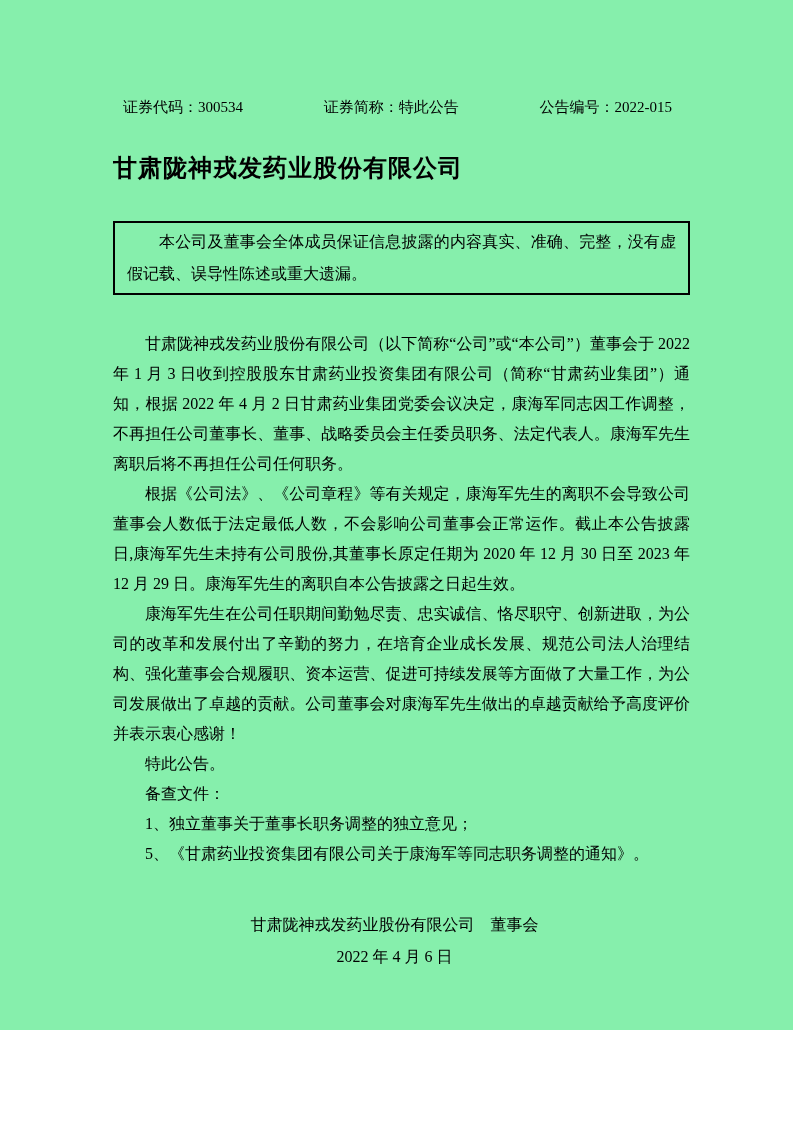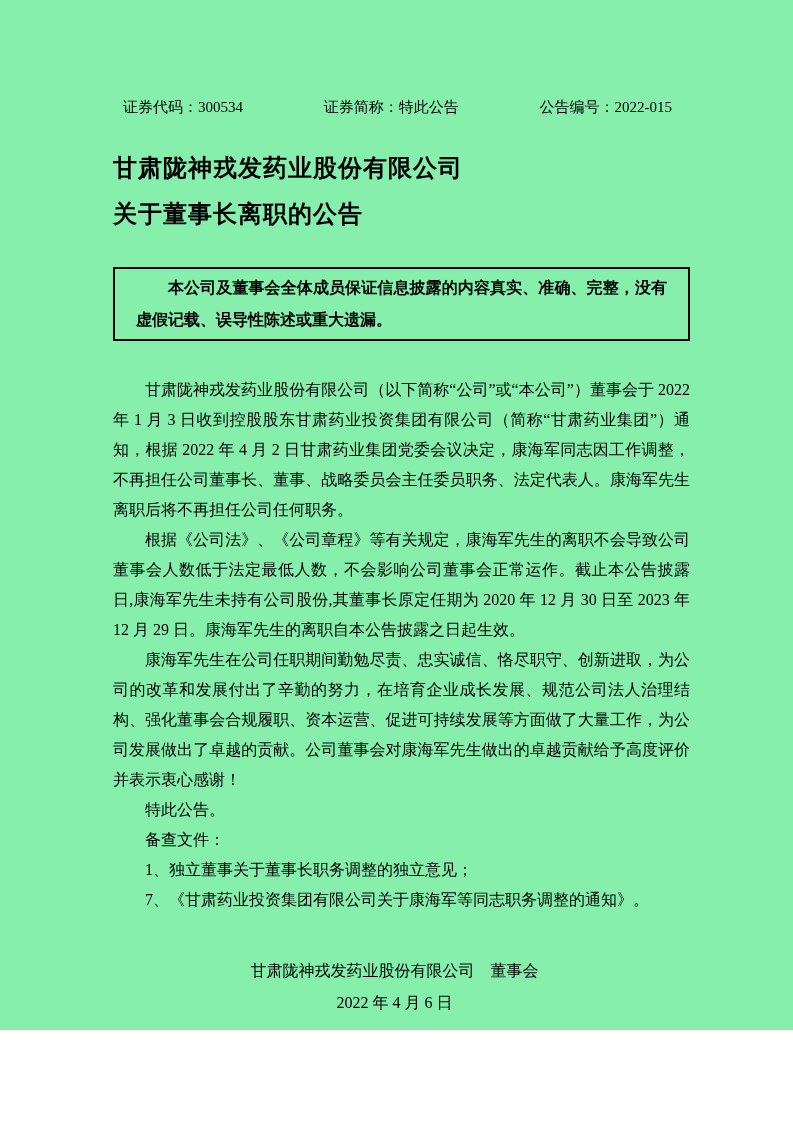--- a/index.html
+++ b/index.html
@@ -37,23 +37,23 @@
     margin-top: 28px;
     text-align: left;
     font-size: 24px;
     font-weight: bold;
     line-height: 46px;
     letter-spacing: 1px;
   }
   .notice-box {
     margin-top: 30px;
     border: 2px solid #000000;
-    padding: 3px 21px;
+    padding: 3px 12px;
     font-size: 16px;
-    font-weight: bold;
+    font-weight: normal;
     line-height: 32px;
     text-align: justify;
     text-indent: 2em;
     box-sizing: border-box;
   }
   .body-text {
     margin-top: 34px;
     font-size: 16px;
     line-height: 30px;
     text-align: justify;
@@ -78,35 +78,34 @@
   <div class="content">
 
     <div class="header-row">
       <span><span>证券代码：</span><span>300534</span></span>
       <span><span>证券简称：</span><span>特此公告</span></span>
       <span><span>公告编号：</span><span>2022-015</span></span>
     </div>
 
     <div class="doc-title">
       <div>甘肃陇神戎发药业股份有限公司</div>
-      <div>关于董事长离职的公告</div>
     </div>
 
     <div class="notice-box">
       <span>本公司及董事会全体成员保证信息披露的内容真实、准确、完整，没有虚假记载、误导性陈述或重大遗漏。</span>
     </div>
 
     <div class="body-text">
       <p>甘肃陇神戎发药业股份有限公司（以下简称“公司”或“本公司”）董事会于 2022 年 1 月 3 日收到控股股东甘肃药业投资集团有限公司（简称“甘肃药业集团”）通知，根据 2022 年 4 月 2 日甘肃药业集团党委会议决定，康海军同志因工作调整，不再担任公司董事长、董事、战略委员会主任委员职务、法定代表人。康海军先生离职后将不再担任公司任何职务。</p>
       <p>根据《公司法》、《公司章程》等有关规定，康海军先生的离职不会导致公司董事会人数低于法定最低人数，不会影响公司董事会正常运作。截止本公告披露日,康海军先生未持有公司股份,其董事长原定任期为 2020 年 12 月 30 日至 2023 年 12 月 29 日。康海军先生的离职自本公告披露之日起生效。</p>
       <p>康海军先生在公司任职期间勤勉尽责、忠实诚信、恪尽职守、创新进取，为公司的改革和发展付出了辛勤的努力，在培育企业成长发展、规范公司法人治理结构、强化董事会合规履职、资本运营、促进可持续发展等方面做了大量工作，为公司发展做出了卓越的贡献。公司董事会对康海军先生做出的卓越贡献给予高度评价并表示衷心感谢！</p>
       <p>特此公告。</p>
       <p>备查文件：</p>
       <p>1、独立董事关于董事长职务调整的独立意见；</p>
-      <p>7、《甘肃药业投资集团有限公司关于康海军等同志职务调整的通知》。</p>
+      <p>5、《甘肃药业投资集团有限公司关于康海军等同志职务调整的通知》。</p>
     </div>
 
     <div class="signature">
       <div>甘肃陇神戎发药业股份有限公司　董事会</div>
       <div>2022 年 4 月 6 日</div>
     </div>
 
   </div>
 </div>
 

